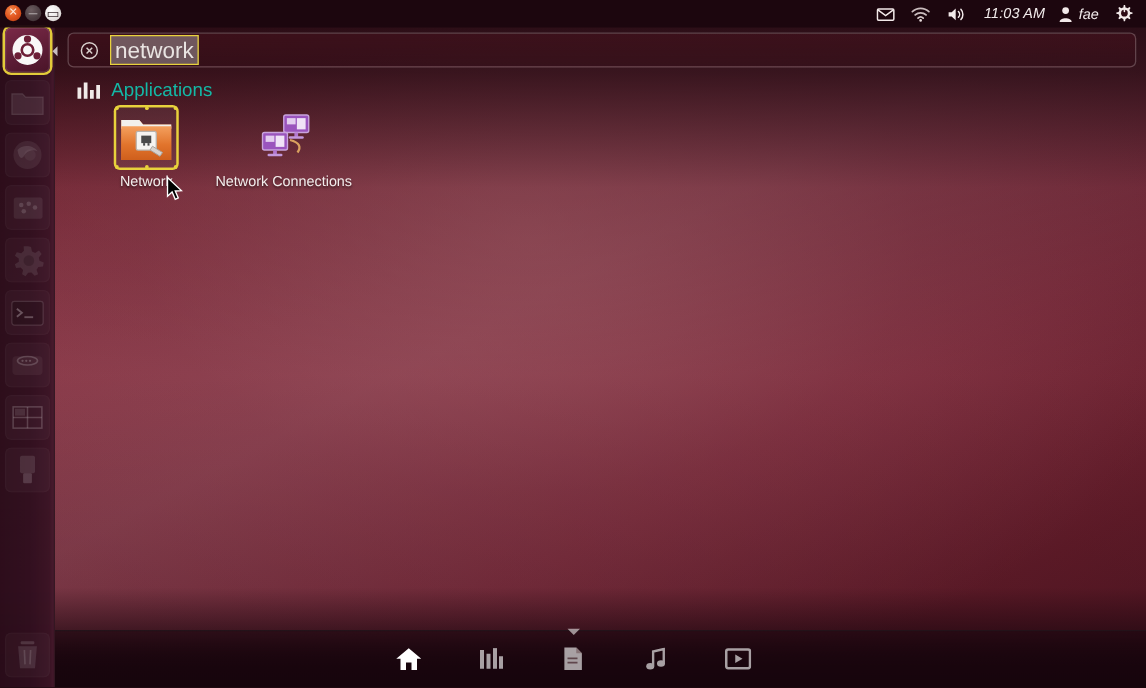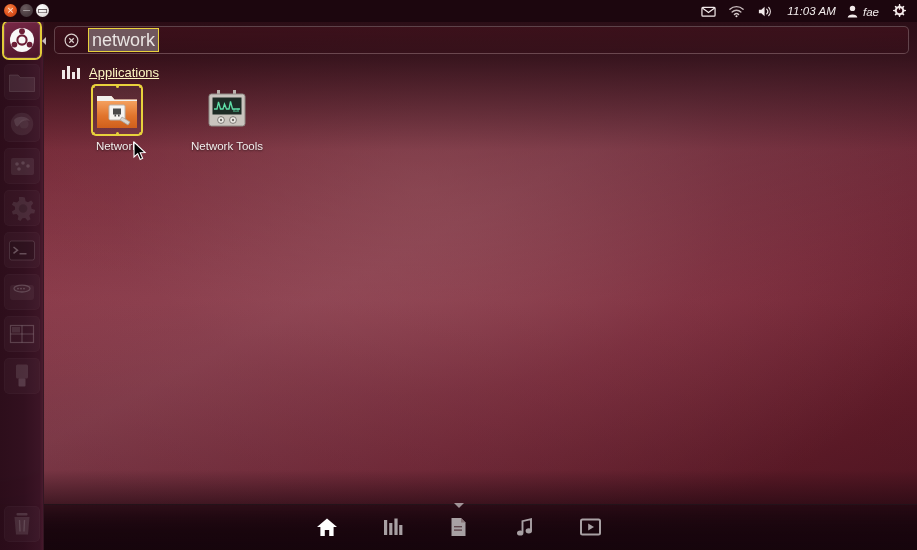--- a/index.html
+++ b/index.html
@@ -122,21 +122,21 @@
     border:1px solid #e8d23c;
     font-family:"Liberation Sans", sans-serif;
   }
 
   
   #category{
     position:absolute; left:62px; top:63px; height:19px;
     display:flex; align-items:center; gap:9px;
     z-index:36;
   }
-  #cat-label{ color:#fef9c3; font-size:13px;text-decoration:underline; }
+  #cat-label{ color:#14b8a6; font-size:15px; }
   .catbars{ display:flex; align-items:flex-end; gap:2px; height:13px; }
   .catbars i{ display:block; width:3px; background:#f0eae8; }
 
   
   #results{
     position:absolute; left:62px; top:86px; width:520px; height:80px;
     display:flex; z-index:36;
   }
   .result{
     width:110px; display:flex; flex-direction:column; align-items:center;
@@ -393,40 +393,39 @@
         <span class="corner c-tl"></span>
         <span class="corner c-tm"></span>
         <span class="corner c-tr"></span>
         <span class="corner c-bl"></span>
         <span class="corner c-bm"></span>
         <span class="corner c-br"></span>
       </div>
       <div class="res-label">Network</div>
     </div>
 
-
     <div class="result">
       <div class="icon-box">
         <svg width="46" height="44" viewBox="0 0 46 44">
-          <rect x="13" y="2" width="3" height="5" fill="#b9b3ad"></rect>
-          <rect x="29" y="2" width="3" height="5" fill="#b9b3ad"></rect>
-          <rect x="5" y="6" width="36" height="32" rx="2.5" fill="#c9c4be" stroke="#8e8984" stroke-width="1"></rect>
-          <rect x="8.5" y="9.5" width="29" height="17" fill="#1d2b25"></rect>
-          <path d="M10 21 L13 21 L14.5 14 L16.5 21 L19 21 L20.5 16 L22.5 21 L25 21 L26.5 13.5 L28.5 21 L36 21" fill="none" stroke="#5fe0a8" stroke-width="1.3"></path>
-          <line x1="30" y1="24" x2="30" y2="21" stroke="#5fe0a8" stroke-width="0.9"></line>
-          <line x1="32" y1="24" x2="32" y2="22.5" stroke="#5fe0a8" stroke-width="0.9"></line>
-          <line x1="34" y1="24" x2="34" y2="20.5" stroke="#5fe0a8" stroke-width="0.9"></line>
-          <circle cx="17" cy="32" r="3.4" fill="#eceae6" stroke="#7d7874" stroke-width="1"></circle>
-          <circle cx="17" cy="32" r="1.2" fill="#6e6a66"></circle>
-          <circle cx="29" cy="32" r="3.4" fill="#eceae6" stroke="#7d7874" stroke-width="1"></circle>
-          <circle cx="29" cy="32" r="1.2" fill="#6e6a66"></circle>
-        </svg>
-      </div>
-      <div class="res-label">Network Tools</div>
-    </div>
+          <path d="M28 24 C36 26 37 30 34 34" fill="none" stroke="#d9a15f" stroke-width="1.8"></path>
+          <rect x="23" y="4" width="20" height="14" rx="1.6" fill="#9a54bd" stroke="#c9a4dc" stroke-width="1.1"></rect>
+          <rect x="25.5" y="6.5" width="7" height="5" fill="#e3cdef"></rect>
+          <rect x="33.5" y="6.5" width="7" height="9" fill="#f0e3f7"></rect>
+          <rect x="31.5" y="18" width="3" height="3.5" fill="#b277cf"></rect>
+          <rect x="27" y="21" width="12" height="2" rx="1" fill="#c398dd"></rect>
+          <rect x="6" y="18" width="20" height="14" rx="1.6" fill="#9a54bd" stroke="#c9a4dc" stroke-width="1.1"></rect>
+          <rect x="8.5" y="20.5" width="7" height="5" fill="#e3cdef"></rect>
+          <rect x="16.5" y="20.5" width="7" height="9" fill="#f0e3f7"></rect>
+          <rect x="14.5" y="32" width="3" height="3.5" fill="#b277cf"></rect>
+          <rect x="10" y="35" width="12" height="2" rx="1" fill="#c398dd"></rect>
+        </svg>
+      </div>
+      <div class="res-label">Network Connections</div>
+    </div>
+
 
 
   </div>
 
   <svg id="cursor" width="14" height="20" viewBox="0 0 14 20">
     <path d="M1 1 L1 16 L4.7 12.6 L7.2 18.4 L9.6 17.3 L7.2 11.8 L12.1 11.5 Z" fill="#000000" stroke="#ffffff" stroke-width="1.1"></path>
   </svg>
 
   <div id="lens-chevron"></div>
   <div id="lensbar">

